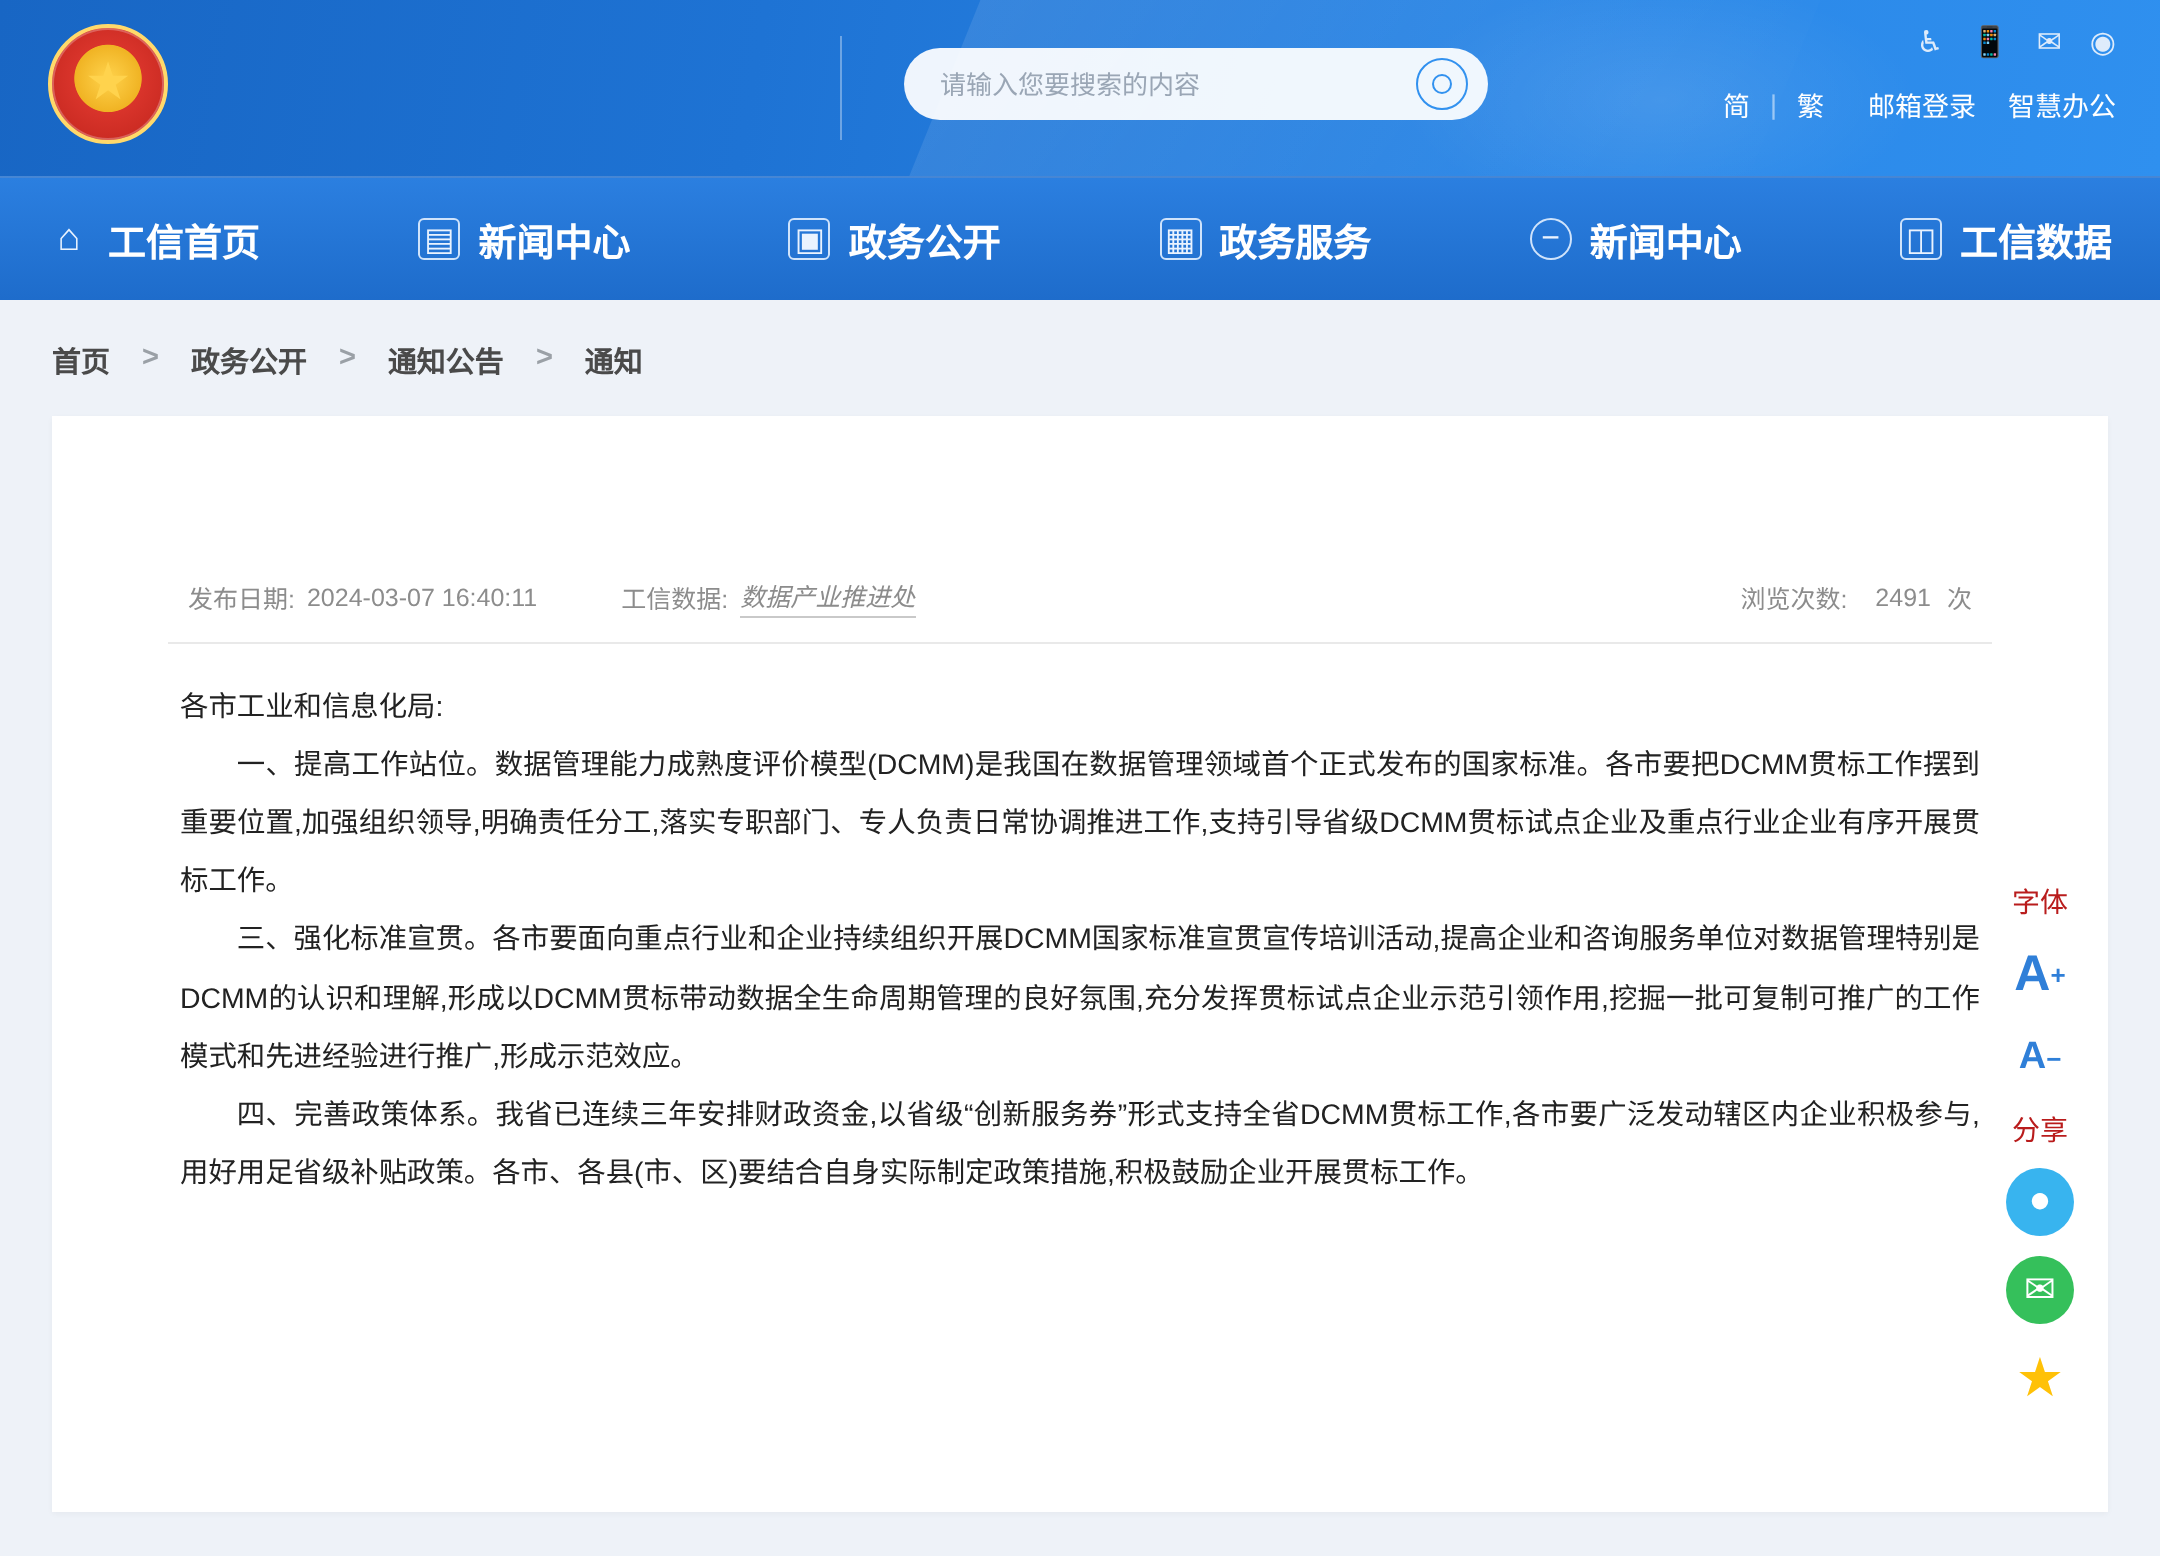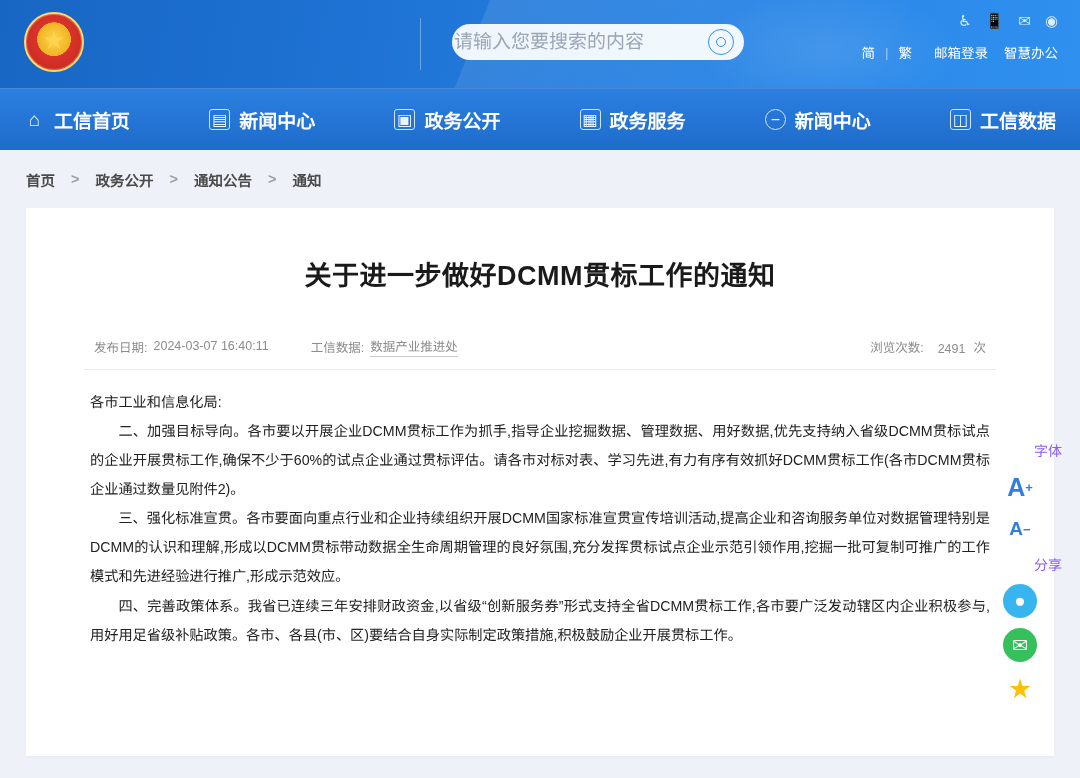--- a/index.html
+++ b/index.html
@@ -62,22 +62,22 @@
   }
   .search-box {
     position: absolute; left: 452px; top: 24px;
     width: 292px; height: 36px;
     background: rgba(255,255,255,0.93);
     border-radius: 18px;
     display: flex; align-items: center;
   }
   .search-input {
     border: 0; outline: 0; background: transparent;
-    width: 230px; height: 30px;
-    font-size: 19px; color: #333;
+    margin-left: 16px; width: 230px; height: 30px;
+    font-size: 13px; color: #333;
     font-family: "Liberation Sans", "DejaVu Sans", sans-serif;
   }
   .search-input::placeholder { color: #9aa6b5; }
   .search-btn {
     width: 26px; height: 26px; margin-left: auto; margin-right: 10px;
     border-radius: 50%; border: 1.6px solid #2f90ef;
     display: flex; align-items: center; justify-content: center;
     cursor: pointer; background: transparent;
   }
   .search-btn span {
@@ -147,43 +147,43 @@
   }
   .meta {
     margin-top: 40px;
     display: flex; align-items: center;
     font-size: 12.5px; color: #8c8c8c;
     border-bottom: 1px solid #e9e9e9;
     padding: 0 10px 12px 10px;
   }
   .meta .m-label { margin-right: 6px; }
   .meta .m-val { color: #8c8c8c; }
-  .meta .m-src-val { border-bottom: 1px solid #c9c9c9; padding-bottom: 1px; }
+  .meta .m-src-val { border-bottom: 1px solid #c9c9c9; padding-bottom: 1px; font-style: italic; }
   .meta .gap { width: 42px; }
-  .meta .views { margin-left: auto; display: flex; align-items: flex-end; gap: 8px; }
+  .meta .views { margin-left: auto; display: flex; align-items: center; gap: 8px; }
 
   .body-text {
     margin-top: 18px;
     font-size: 14.2px;
     line-height: 2.05;
     color: #222;
     text-align: justify;
     padding: 0 6px;
   }
   .body-text p { margin: 0; }
   .body-text p.indent { text-indent: 2em; }
 
   
   .rail {
     position: absolute;
     right: 18px; top: 440px;
     width: 84px;
     text-align: center;
   }
-  .rail-title { font-size: 14px; color: #8b5cf6; margin-bottom: 10px; text-align: right; }
+  .rail-title { font-size: 14px; color: #b91c1c; margin-bottom: 10px; }
   .rail-btn {
     width: 34px; height: 34px; margin: 0 auto 8px auto;
     display: flex; align-items: center; justify-content: center;
     color: #2f7fd8; font-weight: bold; cursor: pointer;
   }
   .rail-btn.big { font-size: 25px; }
   .rail-btn.small { font-size: 19px; }
   .rail-share { margin-top: 8px; }
   .share-ico {
     width: 34px; height: 34px; margin: 10px auto 0 auto;
@@ -265,38 +265,37 @@
     <a>首页</a>
     <span class="gt">&gt;</span>
     <a>政务公开</a>
     <span class="gt">&gt;</span>
     <a>通知公告</a>
     <span class="gt">&gt;</span>
     <a>通知</a>
   </div>
 
   <div class="card">
-    <div class="art-title">关于进一步做好DCMM贯标工作的通知</div>
 
     <div class="meta">
       <span class="m-label">发布日期:</span>
       <span class="m-val">2024-03-07 16:40:11</span>
       <span class="gap"></span>
       <span class="m-label">工信数据:</span>
       <span class="m-val m-src-val">数据产业推进处</span>
       <span class="views">
         <span class="m-label">浏览次数:</span>
         <span class="m-val">2491</span>
         <span class="m-val">次</span>
       </span>
     </div>
 
     <div class="body-text">
       <p>各市工业和信息化局:</p>
-      <p class="indent">二、加强目标导向。各市要以开展企业DCMM贯标工作为抓手,指导企业挖掘数据、管理数据、用好数据,优先支持纳入省级DCMM贯标试点的企业开展贯标工作,确保不少于60%的试点企业通过贯标评估。请各市对标对表、学习先进,有力有序有效抓好DCMM贯标工作(各市DCMM贯标企业通过数量见附件2)。</p>
+      <p class="indent">一、提高工作站位。数据管理能力成熟度评价模型(DCMM)是我国在数据管理领域首个正式发布的国家标准。各市要把DCMM贯标工作摆到重要位置,加强组织领导,明确责任分工,落实专职部门、专人负责日常协调推进工作,支持引导省级DCMM贯标试点企业及重点行业企业有序开展贯标工作。</p>
       <p class="indent">三、强化标准宣贯。各市要面向重点行业和企业持续组织开展DCMM国家标准宣贯宣传培训活动,提高企业和咨询服务单位对数据管理特别是DCMM的认识和理解,形成以DCMM贯标带动数据全生命周期管理的良好氛围,充分发挥贯标试点企业示范引领作用,挖掘一批可复制可推广的工作模式和先进经验进行推广,形成示范效应。</p>
       <p class="indent">四、完善政策体系。我省已连续三年安排财政资金,以省级“创新服务券”形式支持全省DCMM贯标工作,各市要广泛发动辖区内企业积极参与,用好用足省级补贴政策。各市、各县(市、区)要结合自身实际制定政策措施,积极鼓励企业开展贯标工作。</p>
     </div>
 
   </div>
 
   <div class="rail">
     <div class="rail-title">字体</div>
     <div class="rail-btn big">
       <span>A</span>

